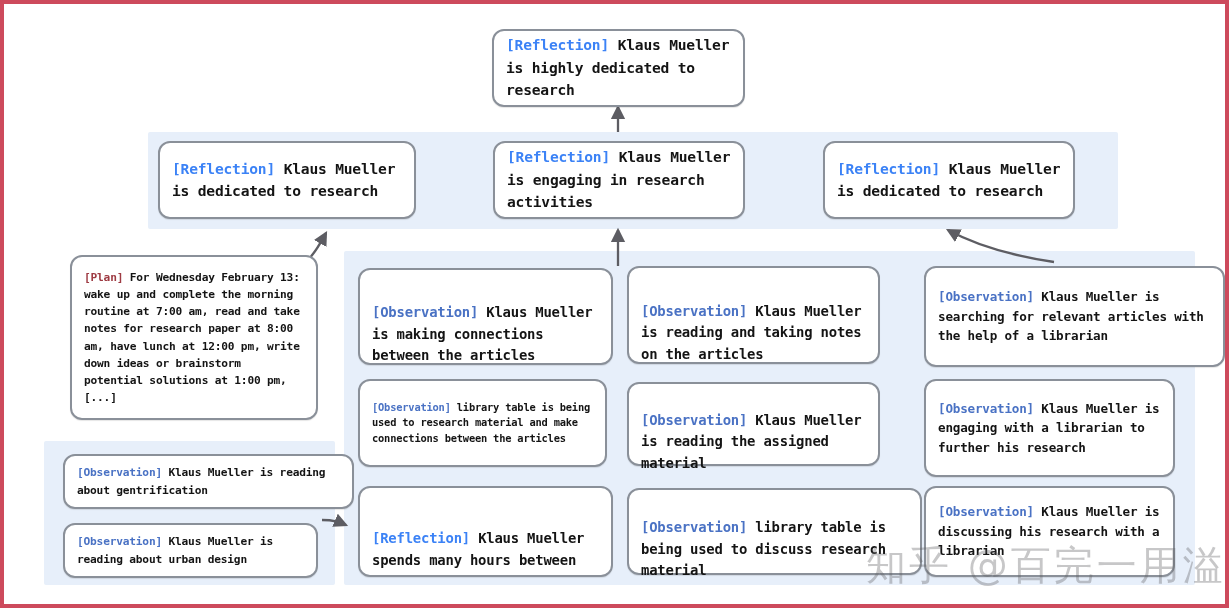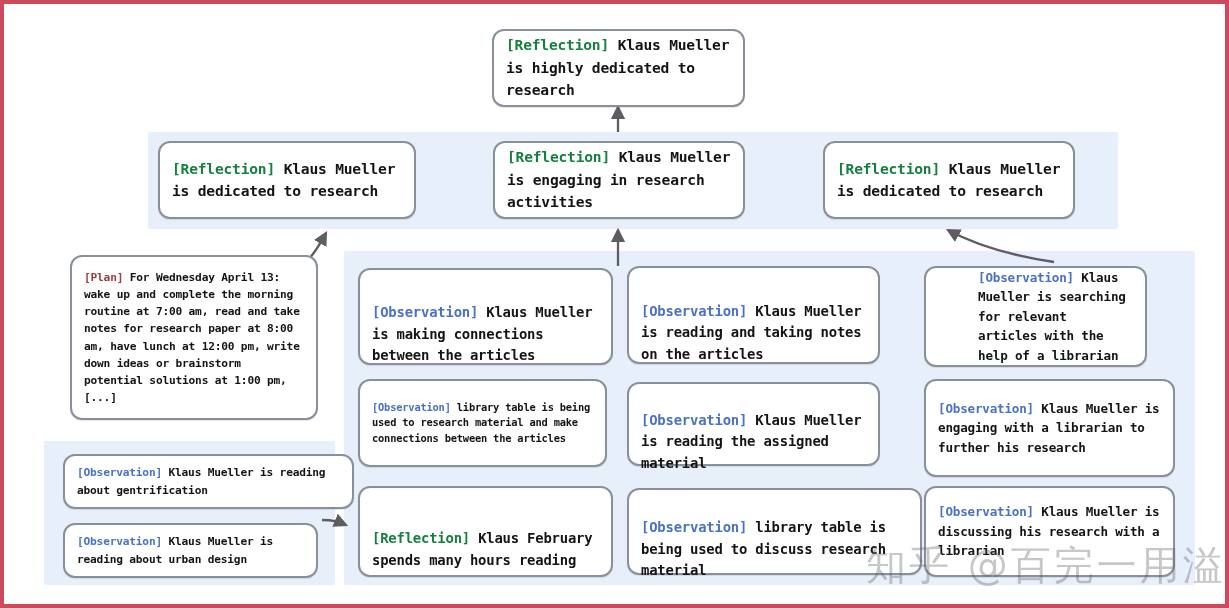--- a/index.html
+++ b/index.html
@@ -44,21 +44,21 @@
   .node .txt {
     display: block;
     padding: 0 12px;
     color: #141414;
     font-weight: bold;
     letter-spacing: -0.2px;
     white-space: pre-wrap;
     word-break: normal;
   }
   .tag { font-weight: bold; }
-  .tag-reflection { color: #15803d; }
+  .tag-reflection { color: #3b82f6; }
   .tag-observation { color: #4a72c4; }
   .tag-plan { color: #9e3b43; }
 
   .fs15 { font-size: 14.6px; line-height: 22.5px; }
   .fs14 { font-size: 13.9px; line-height: 21.5px; margin-top: 36px; }
   .fs13 { font-size: 12.6px; line-height: 19.4px; }
   .fs11 { font-size: 11.2px; line-height: 17.2px; }
   .fs10 { font-size: 10.4px; line-height: 15.6px; }
 
   
@@ -122,56 +122,56 @@
 
     <div class="node" style="left:489px; top:137px; width:252px; height:78px;">
       <span class="txt fs15"><span class="tag tag-reflection">[Reflection]</span><span> Klaus Mueller is engaging in research activities</span></span>
     </div>
 
     <div class="node" style="left:819px; top:137px; width:252px; height:78px;">
       <span class="txt fs15"><span class="tag tag-reflection">[Reflection]</span><span> Klaus Mueller is dedicated to research</span></span>
     </div>
 
     <div class="node" style="left:66px; top:251px; width:248px; height:165px;">
-      <span class="txt fs11"><span class="tag tag-plan">[Plan]</span><span> For Wednesday April 13: wake up and complete the morning routine at 7:00 am, read and take notes for research paper at 8:00 am, have lunch at 12:00 pm, write down ideas or brainstorm potential solutions at 1:00 pm, [...]</span></span>
+      <span class="txt fs11"><span class="tag tag-plan">[Plan]</span><span> For Wednesday February 13: wake up and complete the morning routine at 7:00 am, read and take notes for research paper at 8:00 am, have lunch at 12:00 pm, write down ideas or brainstorm potential solutions at 1:00 pm, [...]</span></span>
     </div>
 
     <div class="node" style="left:59px; top:450px; width:291px; height:55px;">
       <span class="txt fs11"><span class="tag tag-observation">[Observation]</span><span> Klaus Mueller is reading about gentrification</span></span>
     </div>
 
     <div class="node" style="left:59px; top:519px; width:255px; height:55px;">
       <span class="txt fs11"><span class="tag tag-observation">[Observation]</span><span> Klaus Mueller is reading about urban design</span></span>
     </div>
 
     <div class="node" style="left:354px; top:264px; width:255px; height:97px;">
       <span class="txt fs14"><span class="tag tag-observation">[Observation]</span><span> Klaus Mueller is making connections between the articles</span></span>
     </div>
 
     <div class="node" style="left:354px; top:375px; width:249px; height:88px;">
       <span class="txt fs10"><span class="tag tag-observation">[Observation]</span><span> library table is being used to research material and make connections between the articles</span></span>
     </div>
 
     <div class="node" style="left:354px; top:482px; width:255px; height:91px;">
-      <span class="txt fs14"><span class="tag tag-reflection">[Reflection]</span><span> Klaus February spends many hours reading</span></span>
+      <span class="txt fs14"><span class="tag tag-reflection">[Reflection]</span><span> Klaus Mueller spends many hours between</span></span>
     </div>
 
     <div class="node" style="left:623px; top:262px; width:253px; height:98px;">
       <span class="txt fs14"><span class="tag tag-observation">[Observation]</span><span> Klaus Mueller is reading and taking notes on the articles</span></span>
     </div>
 
     <div class="node" style="left:623px; top:378px; width:253px; height:84px;">
       <span class="txt fs14"><span class="tag tag-observation">[Observation]</span><span> Klaus Mueller is reading the assigned material</span></span>
     </div>
 
     <div class="node" style="left:623px; top:484px; width:295px; height:87px;">
       <span class="txt fs14"><span class="tag tag-observation">[Observation]</span><span> library table is being used to discuss research material</span></span>
     </div>
 
-    <div class="node" style="left:920px; top:262px; width:223px; height:101px;padding-left:40px;">
+    <div class="node" style="left:920px; top:262px; width:301px; height:101px;">
       <span class="txt fs13"><span class="tag tag-observation">[Observation]</span><span> Klaus Mueller is searching for relevant articles with the help of a librarian</span></span>
     </div>
 
     <div class="node" style="left:920px; top:375px; width:251px; height:98px;justify-content:flex-end;">
       <span class="txt fs13"><span class="tag tag-observation">[Observation]</span><span> Klaus Mueller is engaging with a librarian to further his research</span></span>
     </div>
 
     <div class="node" style="left:920px; top:482px; width:251px; height:91px;">
       <span class="txt fs13"><span class="tag tag-observation">[Observation]</span><span> Klaus Mueller is discussing his research with a librarian</span></span>
     </div>

